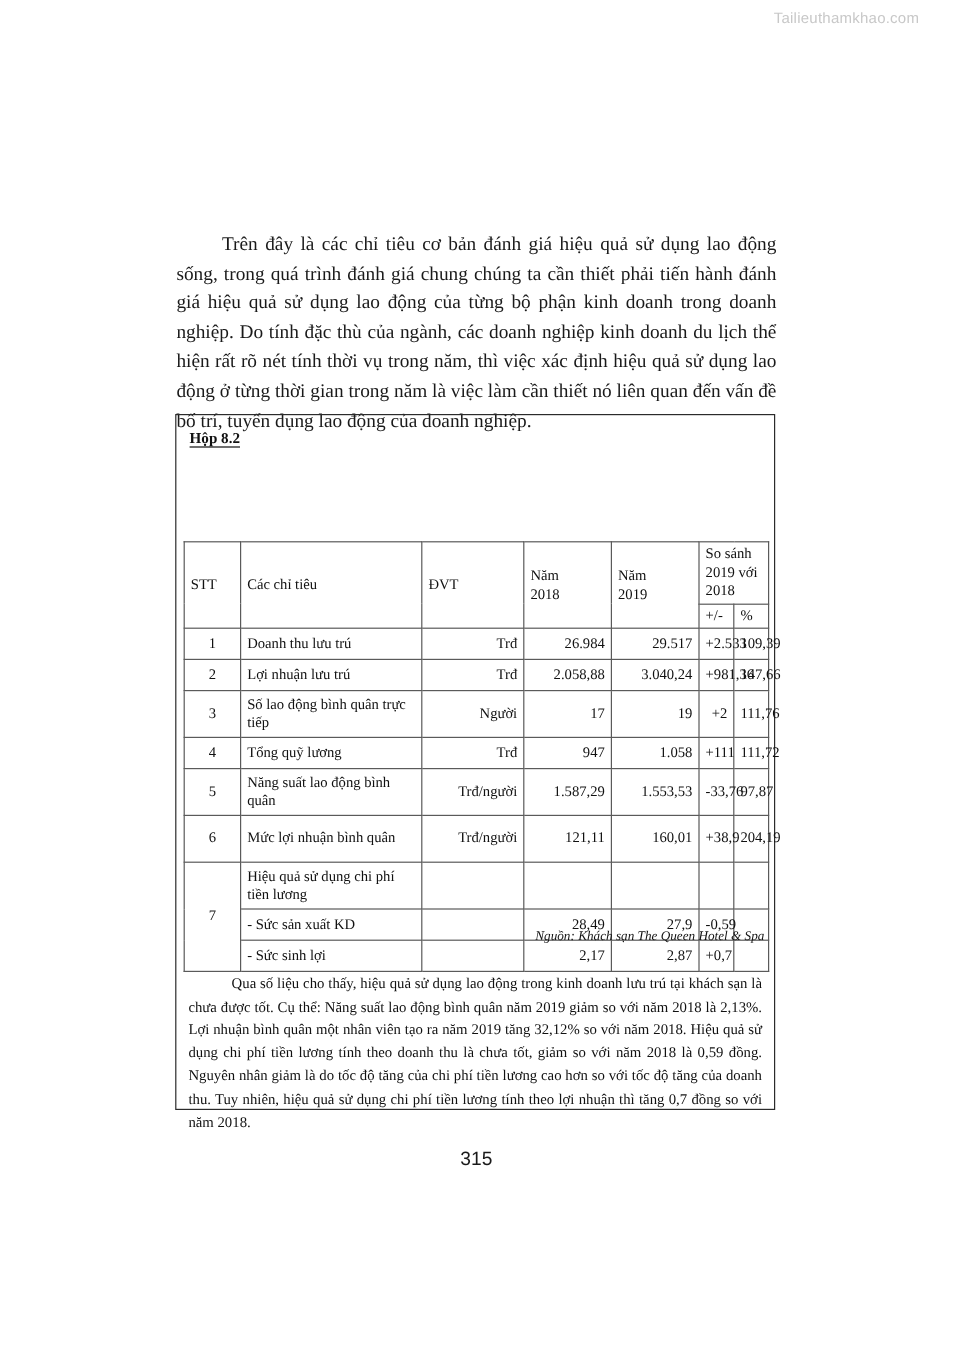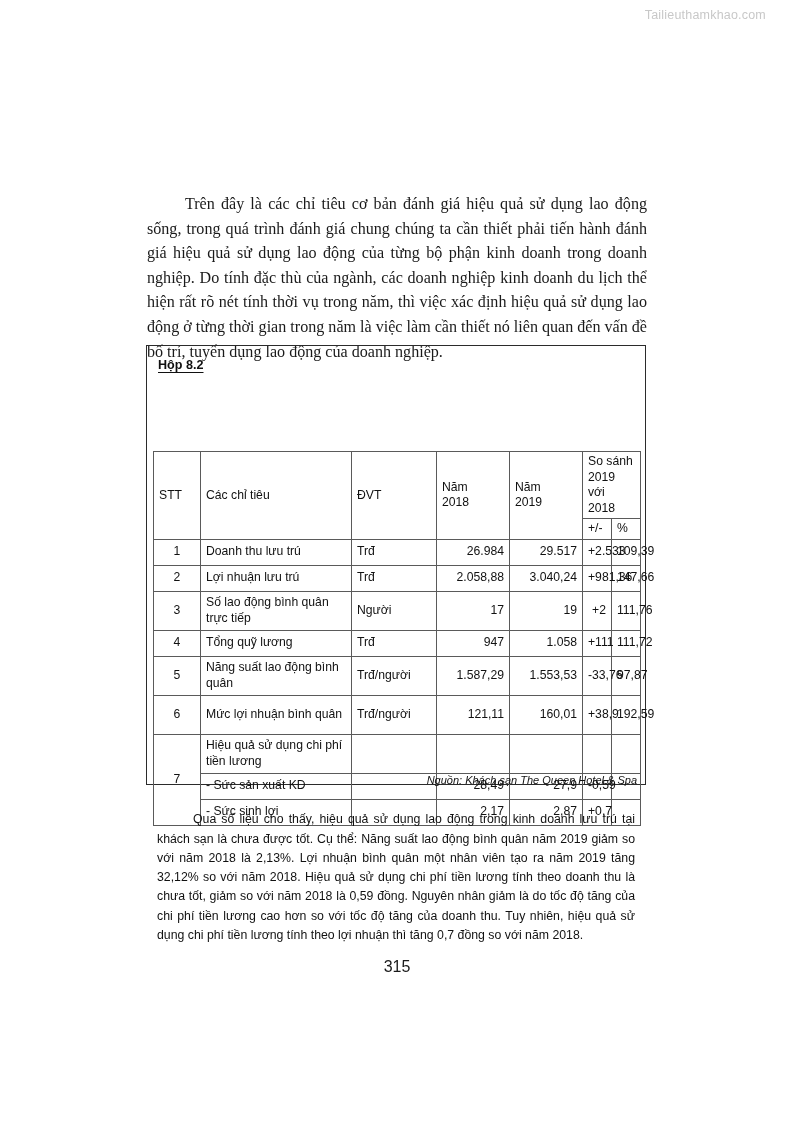--- a/index.html
+++ b/index.html
@@ -41,24 +41,24 @@
     text-indent: 38px;
     color: #1a1a1a;
   }
 
   
   .box {
     position: absolute;
     left: 146px;
     top: 345px;
     width: 500px;
-    height: 440px;
+    height: 580px;
     border: 1.3px solid #2b2b2b;
     box-sizing: border-box;
-    font-family: Liberation Sans, sans-serif;
+    font-family: Liberation Serif, serif;
     color: #111111;
   }
 
   .box-label {
     position: absolute;
     left: 11px;
     top: 12px;
     font-size: 12.6px;
     font-weight: bold;
     text-decoration: underline;
@@ -90,21 +90,21 @@
   }
   table.data td, table.data th {
     border: 1px solid #5a5a5a;
     padding: 2px 5px;
     font-weight: normal;
     vertical-align: middle;
     line-height: 15.5px;
   }
   .c-stt   { width: 36px;  text-align: center; }
   .c-name  { width: 140px; text-align: left; }
-  .c-dvt   { width: 74px;  text-align: left; }
+  .c-dvt   { width: 74px;  text-align: right; }
   .c-y1    { width: 62px;  text-align: right; }
   .c-y2    { width: 62px;  text-align: right; }
   .c-pm    { width: 57px;  text-align: right; }
   .c-pct   { width: 54px;  text-align: left; }
 
   th.hcenter { text-align: left; }
   td.tall2 { height: 34px; }
   td.cellrow { height: 21px; }
   .nowrap-pre { white-space: pre-line; }
 
@@ -218,21 +218,21 @@
         <td class="c-pm">-33,76</td>
         <td class="c-pct">97,87</td>
       </tr>
       <tr>
         <td class="c-stt tall2">6</td>
         <td class="c-name">Mức lợi nhuận bình quân</td>
         <td class="c-dvt">Trđ/người</td>
         <td class="c-y1">121,11</td>
         <td class="c-y2">160,01</td>
         <td class="c-pm">+38,9</td>
-        <td class="c-pct">192,59</td>
+        <td class="c-pct">204,19</td>
       </tr>
       <tr>
         <td class="c-stt" rowspan="3">7</td>
         <td class="c-name tall2">Hiệu quả sử dụng chi phí tiền lương</td>
         <td class="c-dvt"></td>
         <td class="c-y1"></td>
         <td class="c-y2"></td>
         <td class="c-pm"></td>
         <td class="c-pct"></td>
       </tr>

